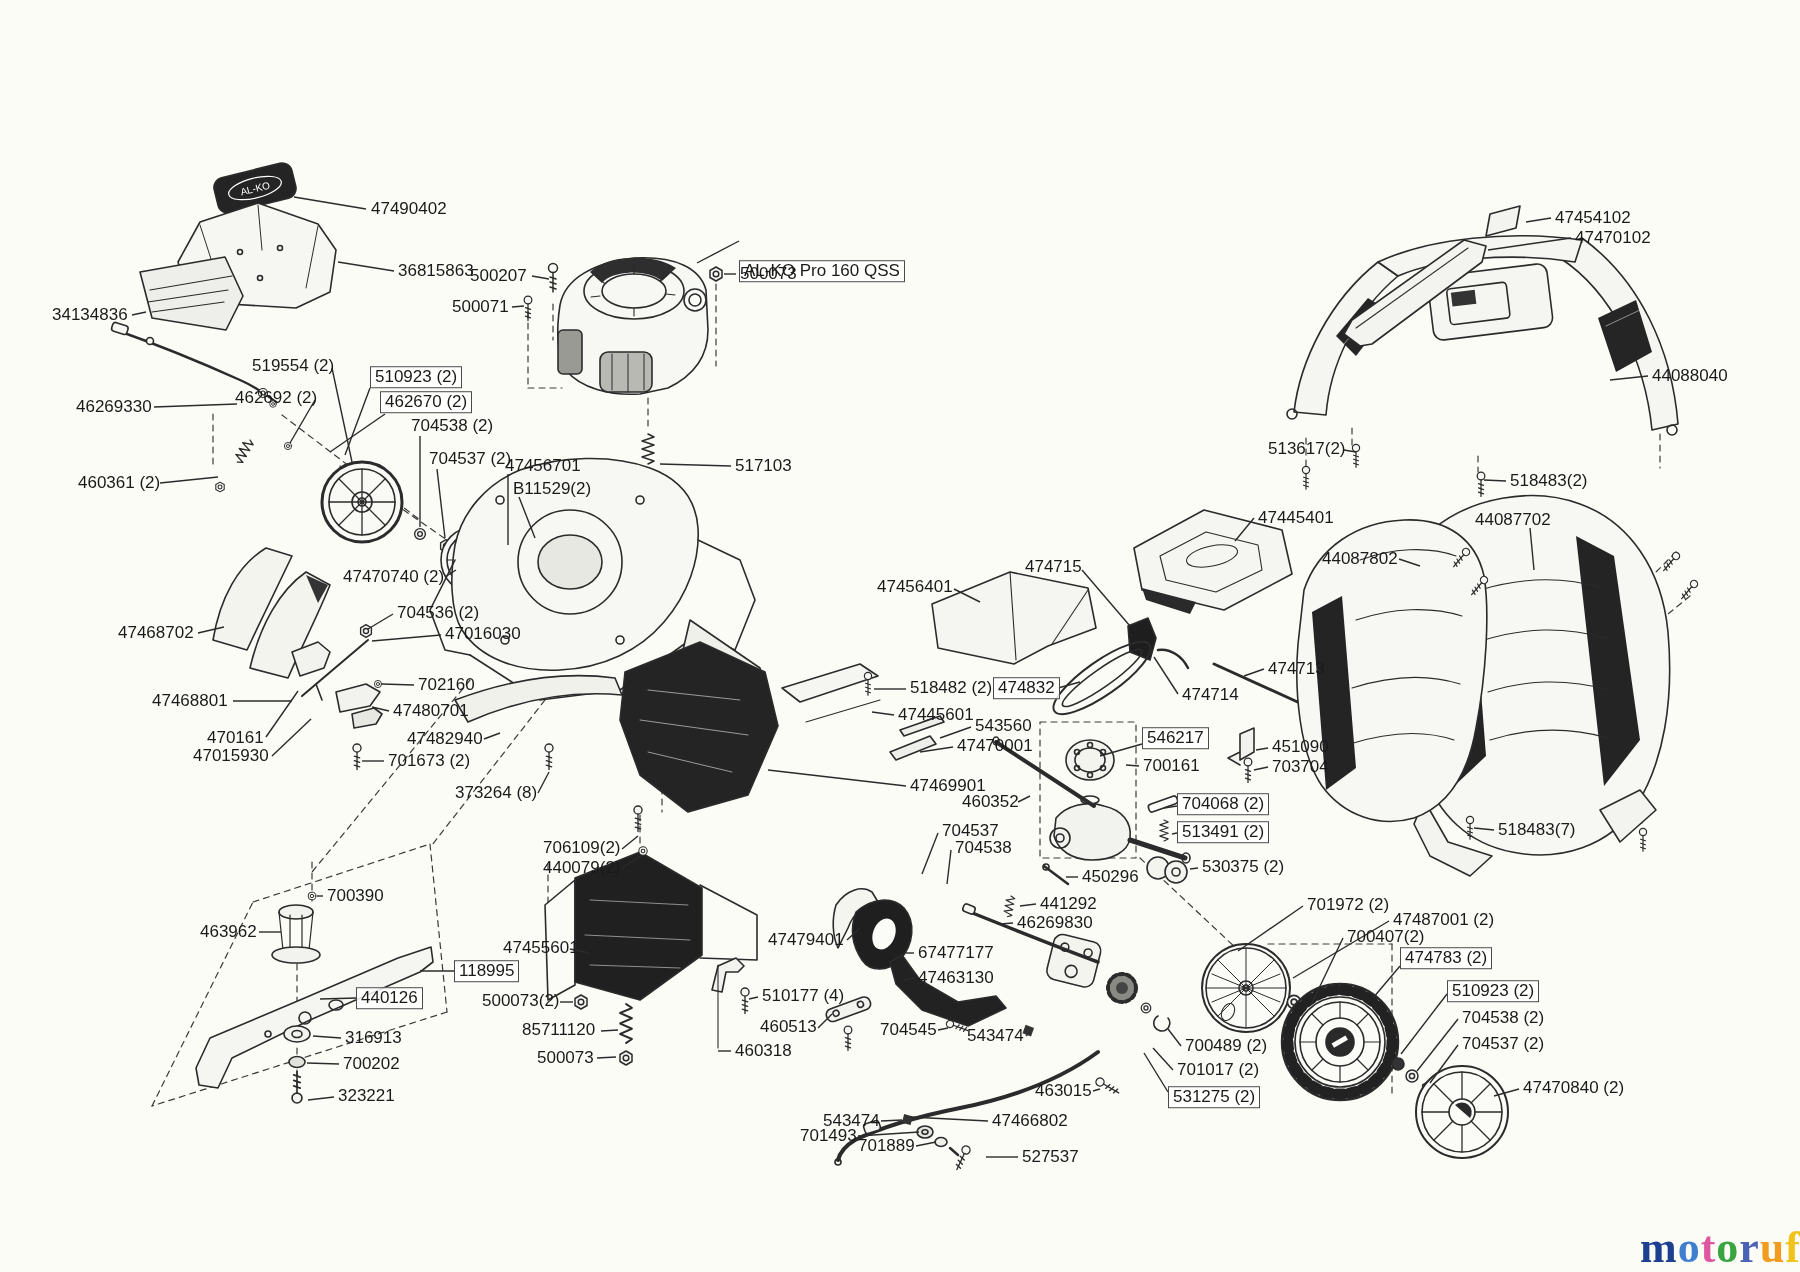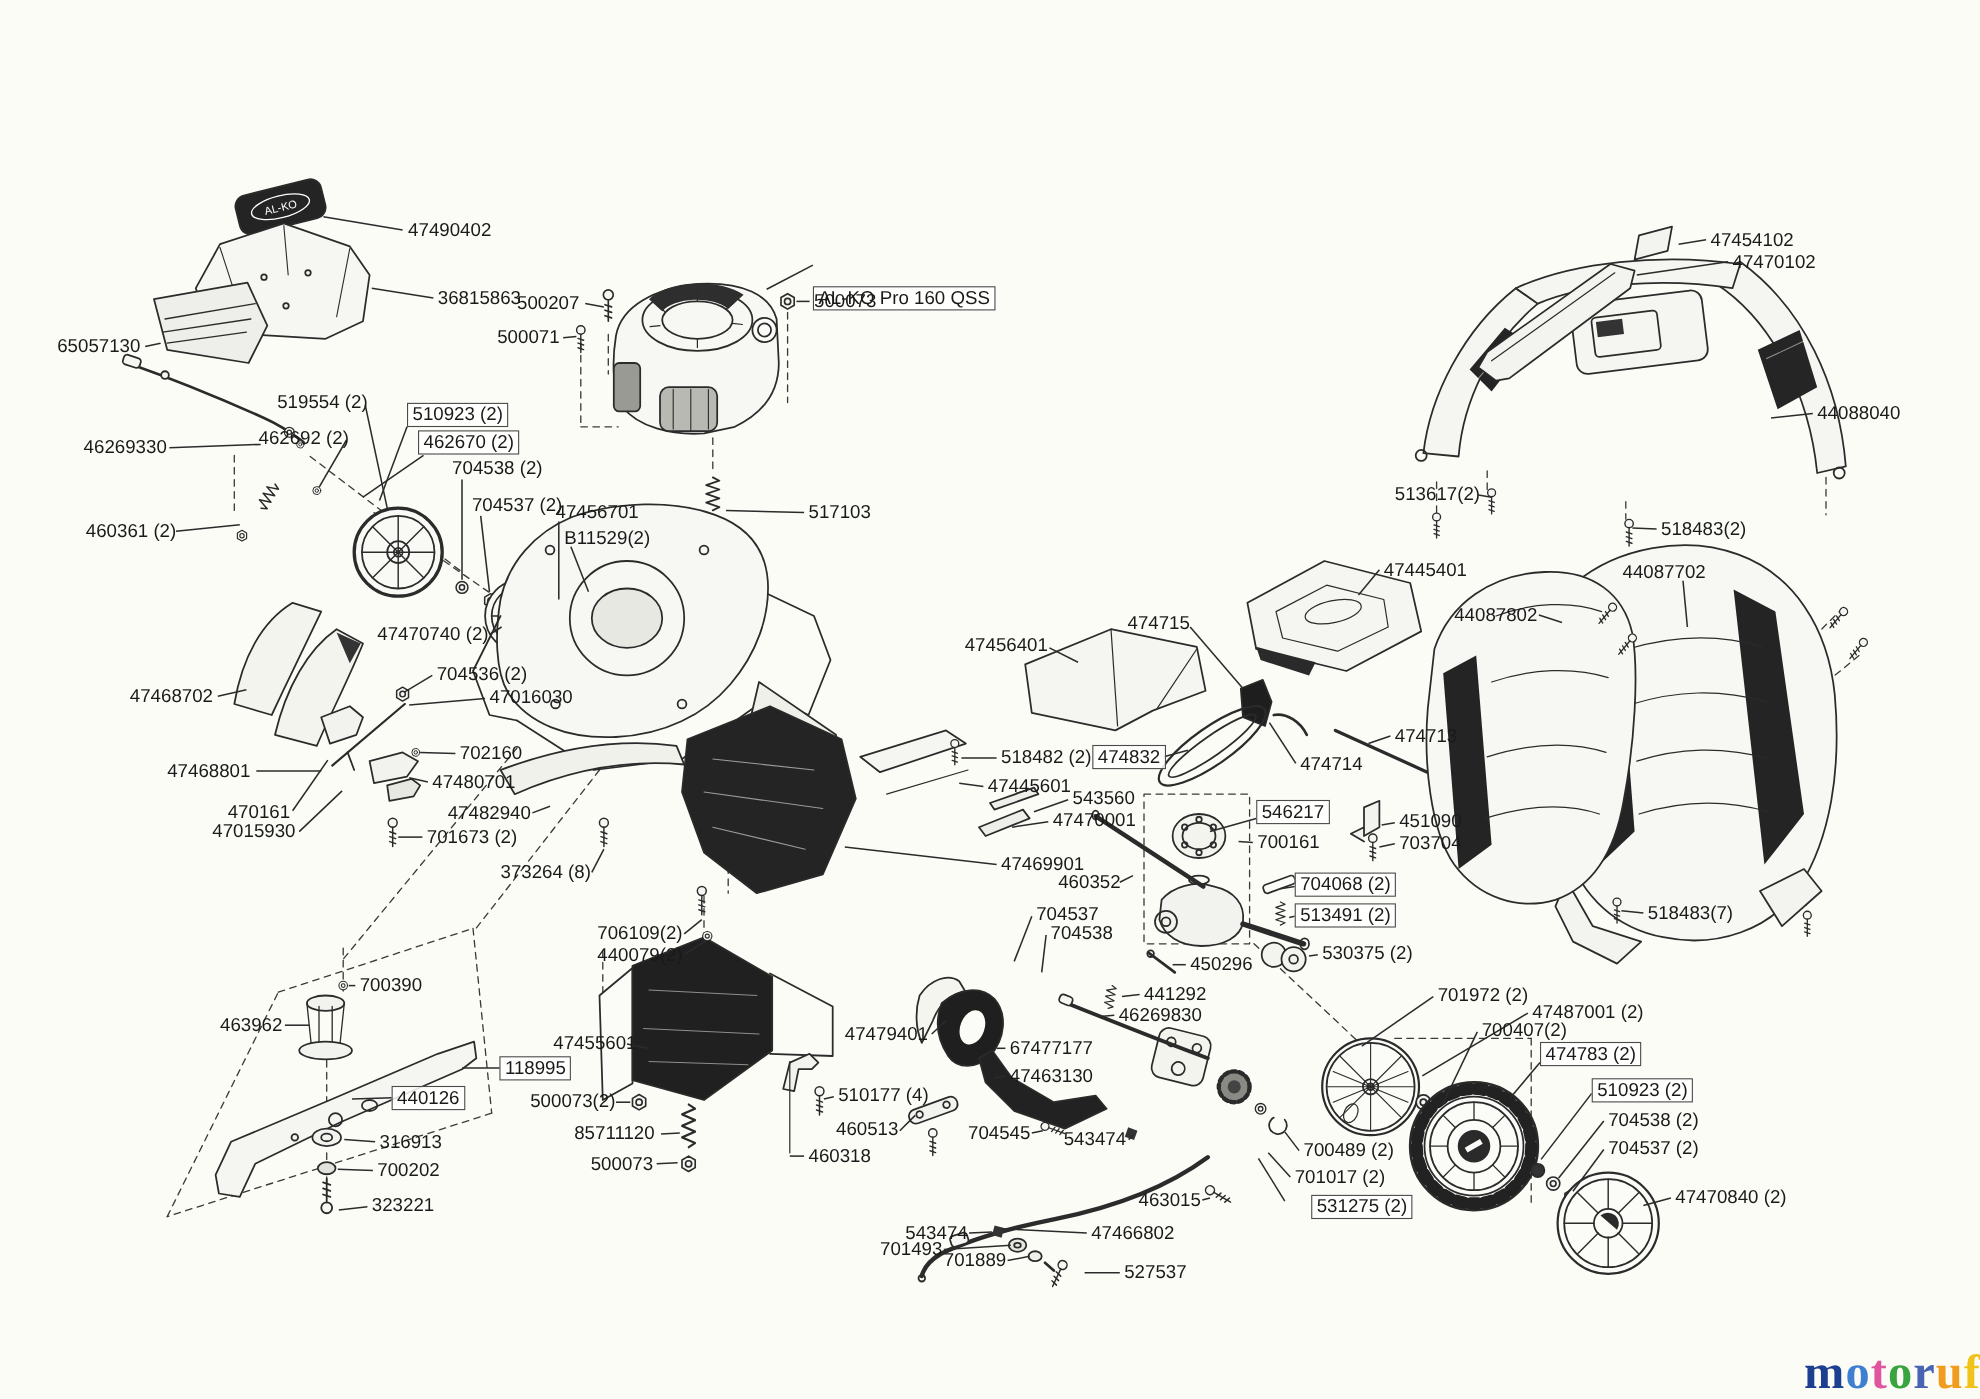--- a/index.html
+++ b/index.html
@@ -442,21 +442,21 @@
       <line x1="1173" y1="1070" x2="1153" y2="1048"></line>
       <line x1="1168" y1="1092" x2="1144" y2="1053"></line>
       <line x1="1519" y1="1089" x2="1494" y2="1096"></line>
     </svg>
 
   <div id="labels">
       <div class="lbl" style="left: 371px; top: 209px;">47490402</div>
       <div class="lbl" style="left: 398px; top: 271px;">36815863</div>
       <div class="lbl" style="left: 470px; top: 276px;">500207</div>
       <div class="lbl" style="left: 452px; top: 307px;">500071</div>
-      <div class="lbl" style="left: 52px; top: 315px;">65057130</div>
+      <div class="lbl" style="left: 52px; top: 315px;">34134836</div>
       <div class="lbl box" style="left: 739px; top: 227px; margin-top: 44px;">AL-KO Pro 160 QSS</div>
       <div class="lbl" style="left: 740px; top: 274px;">500073</div>
       <div class="lbl" style="left: 252px; top: 366px;">519554 (2)</div>
       <div class="lbl box" style="left: 370px; top: 377px;">510923 (2)</div>
       <div class="lbl" style="left: 235px; top: 398px;">462692 (2)</div>
       <div class="lbl box" style="left: 380px; top: 402px;">462670 (2)</div>
       <div class="lbl" style="left: 411px; top: 426px;">704538 (2)</div>
       <div class="lbl" style="left: 76px; top: 407px;">46269330</div>
       <div class="lbl" style="left: 429px; top: 459px;">704537 (2)</div>
       <div class="lbl" style="left: 505px; top: 466px;">47456701</div>
@@ -536,20 +536,20 @@
       <div class="lbl" style="left: 1307px; top: 905px;">701972 (2)</div>
       <div class="lbl" style="left: 1393px; top: 920px;">47487001 (2)</div>
       <div class="lbl" style="left: 1347px; top: 937px;">700407(2)</div>
       <div class="lbl box" style="left: 1400px; top: 958px;">474783 (2)</div>
       <div class="lbl box" style="left: 1447px; top: 991px;">510923 (2)</div>
       <div class="lbl" style="left: 1462px; top: 1018px;">704538 (2)</div>
       <div class="lbl" style="left: 1462px; top: 1044px;">704537 (2)</div>
       <div class="lbl" style="left: 1498px; top: 830px;">518483(7)</div>
       <div class="lbl" style="left: 1185px; top: 1046px;">700489 (2)</div>
       <div class="lbl" style="left: 1177px; top: 1070px;">701017 (2)</div>
-      <div class="lbl box" style="left: 1168px; top: 1097px; margin-left: 24px;">531275 (2)</div>
+      <div class="lbl box" style="left: 1168px; top: 1097px;">531275 (2)</div>
       <div class="lbl" style="left: 1523px; top: 1088px;">47470840 (2)</div>
     </div>
 
   <div class="logo">
     <span id="logo-word"><span style="color: rgb(29, 63, 144);">m</span><span style="color: rgb(63, 127, 208);">o</span><span style="color: rgb(224, 85, 159);">t</span><span style="color: rgb(58, 164, 63);">o</span><span style="color: rgb(74, 99, 181);">r</span><span style="color: rgb(242, 156, 31);">u</span><span style="color: rgb(239, 195, 28);">f</span></span>
   </div>
 </div>
 
 </body></html>

